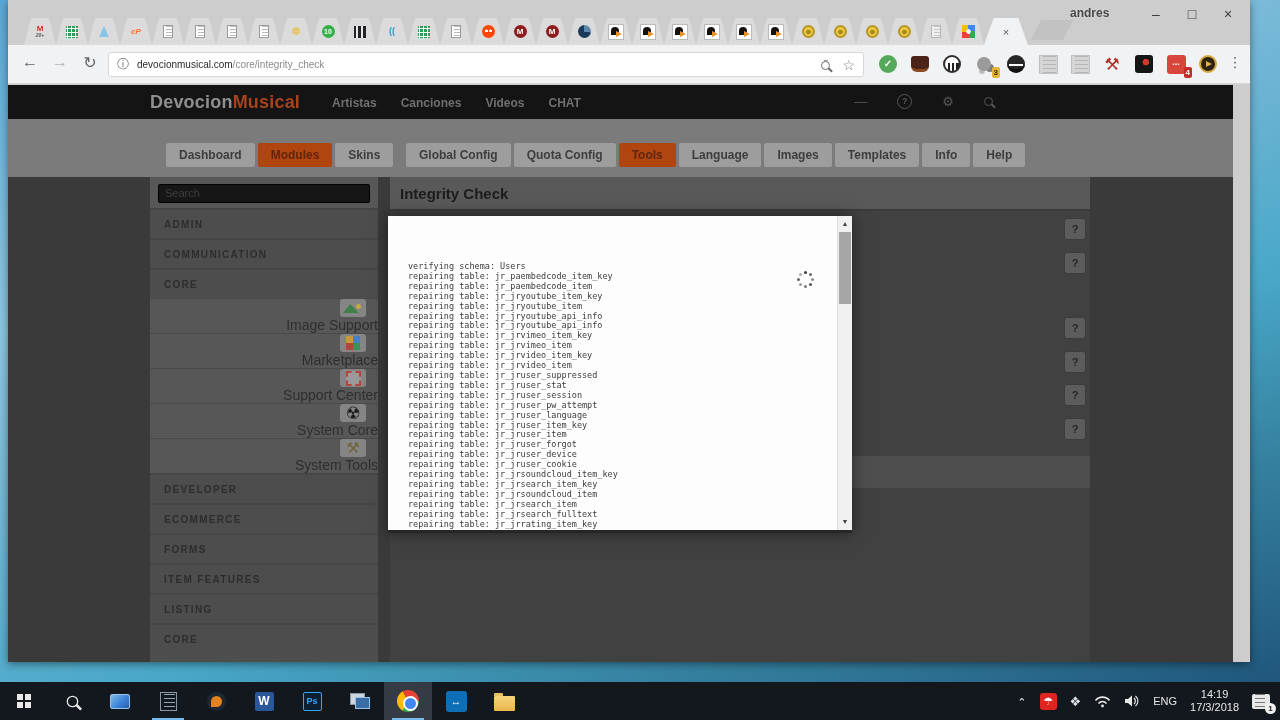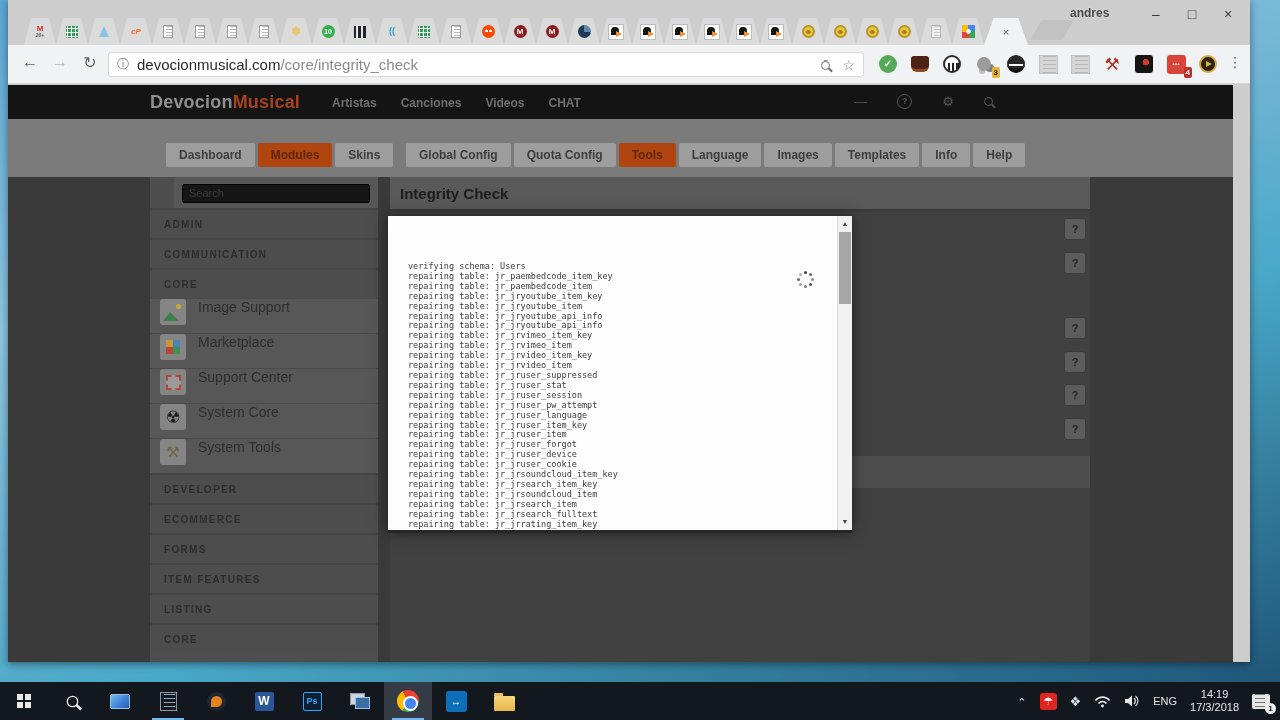--- a/index.html
+++ b/index.html
@@ -50,21 +50,21 @@
     background:conic-gradient(#4285f4 0 90deg,#34a853 90deg 180deg,#ea4335 180deg 270deg,#fbbc04 270deg 360deg);
     background-image:radial-gradient(circle at 50% 50%, #fff 2px, transparent 2.5px),conic-gradient(#4285f4 0 90deg,#34a853 90deg 180deg,#ea4335 180deg 270deg,#fbbc04 270deg 360deg); }
   .f-close { font:400 11px "Liberation Sans",sans-serif; color:#5a5a5a; }
 
   
   #toolbar { position:relative; height:39px; background:#f1f2f4; border-bottom:1px solid #d7d7d7; }
   .navbtn { position:absolute; top:8px; font-size:16px; color:#5f6368; width:24px; text-align:center; }
   .navbtn.disabled { color:#b4b4b4; }
   #omnibox { position:absolute; left:100px; top:7px; width:756px; height:25px; background:#fff; border:1px solid #d8d8d8; border-radius:3px; display:flex; align-items:center; padding:0 8px; }
   #omni-info { color:#6e6e6e; font-size:12px; margin-right:8px; }
-  #omni-url { font-size:15px; color:#2a2a2a; white-space:nowrap; }
+  #omni-url { font-size:10px; color:#2a2a2a; white-space:nowrap; }
   #omni-url .path { color:#8a8a8a; }
   #omni-spacer { flex:1; }
   .mag { width:9px; height:9px; border:1.6px solid currentColor; border-radius:50%; position:relative; display:inline-block; }
   .mag::after { content:""; position:absolute; width:5px; height:1.6px; background:currentColor; transform:rotate(45deg); right:-4px; bottom:-2px; }
   #omni-zoom { color:#6b6b6b; margin-right:12px; position:relative; }
   #omni-zoom::before { content:"–"; position:absolute; font:700 8px "Liberation Sans",sans-serif; left:2px; top:-1px; }
   #omni-star { color:#7a7a7a; font-size:14px; }
   #ext-row { position:absolute; left:868px; top:7px; display:flex; gap:8px; }
   .ext { width:24px; height:24px; position:relative; display:flex; align-items:center; justify-content:center; }
   .ext .glyph { display:block; }
@@ -97,26 +97,26 @@
   #site-nav { position:absolute; left:324px; top:11px; display:flex; gap:24px; font:700 12px "Liberation Sans",sans-serif; color:#6f6f6f; }
   #hdr-icons { position:absolute; right:240px; top:9px; display:flex; gap:30px; align-items:center; color:#565656; font-size:13px; }
   #hdr-icons .circle-q { width:15px; height:15px; border:1.4px solid #565656; border-radius:50%; font:700 9px "Liberation Sans",sans-serif; text-align:center; line-height:13px; }
 
   #band { position:absolute; left:0; top:34px; width:100%; height:58px; background:#7b7b7b; }
   .tabs-group { position:absolute; top:24px; display:flex; gap:3px; }
   .atab { padding:5px 13px; background:#9d9d9d; font:700 12px "Liberation Sans",sans-serif; color:#3d3d3d; border-radius:2px; }
   .atab.active { background:#b04510; color:#62260c; }
 
   #sidebar { position:absolute; left:142px; top:92px; width:228px; height:485px; background:#4e4e4e; }
-  #side-search-row { height:31px; background:#575757; padding:6px 8px;margin-left:24px; }
+  #side-search-row { height:31px; background:#575757; padding:6px 8px; }
   #side-search { width:100%; height:19px; background:#161616; border:1px solid #000; border-radius:2px; color:#9a9a9a; font:400 11px "Liberation Sans",sans-serif; padding:0 6px; }
   #side-search::placeholder { color:#3e3e3e; }
   .side-header { height:30px; background:#4d4d4d; border-top:2px solid #454545; display:flex; align-items:center; padding-left:14px;
     font:700 10px "Liberation Sans",sans-serif; letter-spacing:1.3px; color:#2d2d2d; }
-  .side-module { height:35px; background:#575757; border-top:1px solid #4a4a4a; display:flex; align-items:flex-start; }
+  .side-module { height:35px; background:#575757; border-top:1px solid #4a4a4a; display:flex; align-items:flex-end;flex-direction:column; }
   .tile { width:26px; height:26px; background:#858585; border-radius:3px; margin:0 12px 0 10px; position:relative; display:flex; align-items:center; justify-content:center; overflow:hidden; }
   .side-module .lbl { font:400 14px "Liberation Sans",sans-serif; color:#2e2e2e; }
   .t-image::before { content:""; position:absolute; left:3px; bottom:4px; border-left:7px solid transparent; border-right:9px solid transparent; border-bottom:9px solid #3f7f4a; }
   .t-image::after { content:""; position:absolute; right:5px; top:5px; width:5px; height:5px; border-radius:50%; background:#c6a93c; }
   .t-market i { width:16px; height:16px; display:block;
     background:conic-gradient(#4a7fc0 0 90deg,#3f9055 90deg 180deg,#b8443a 180deg 270deg,#c49a36 270deg 360deg);
     box-shadow:inset 0 0 0 1px #858585; }
   .t-support i { width:15px; height:15px; border:2px dashed #b5443a; display:block; background:#9a9a9a; }
   .t-score { color:#1a1a1a; font-size:17px; }
   .t-stools { color:#6f653c; font-size:15px; }

